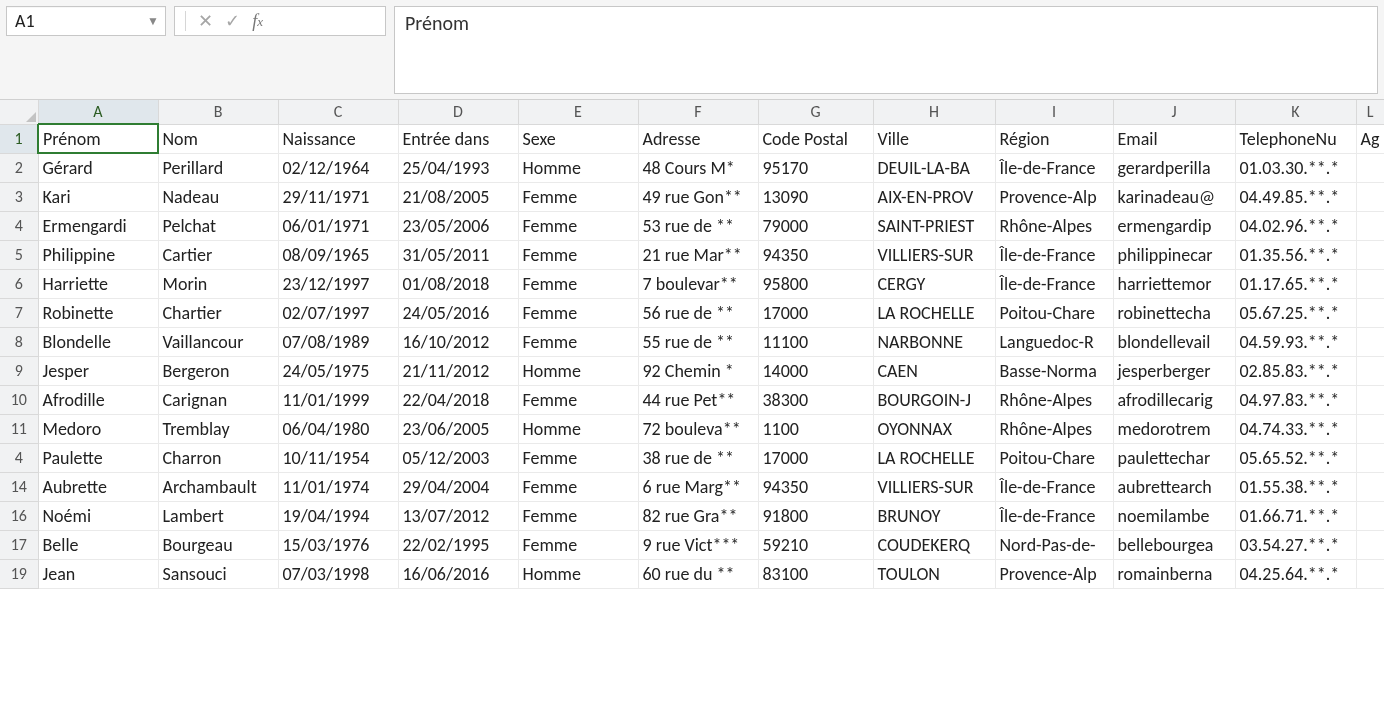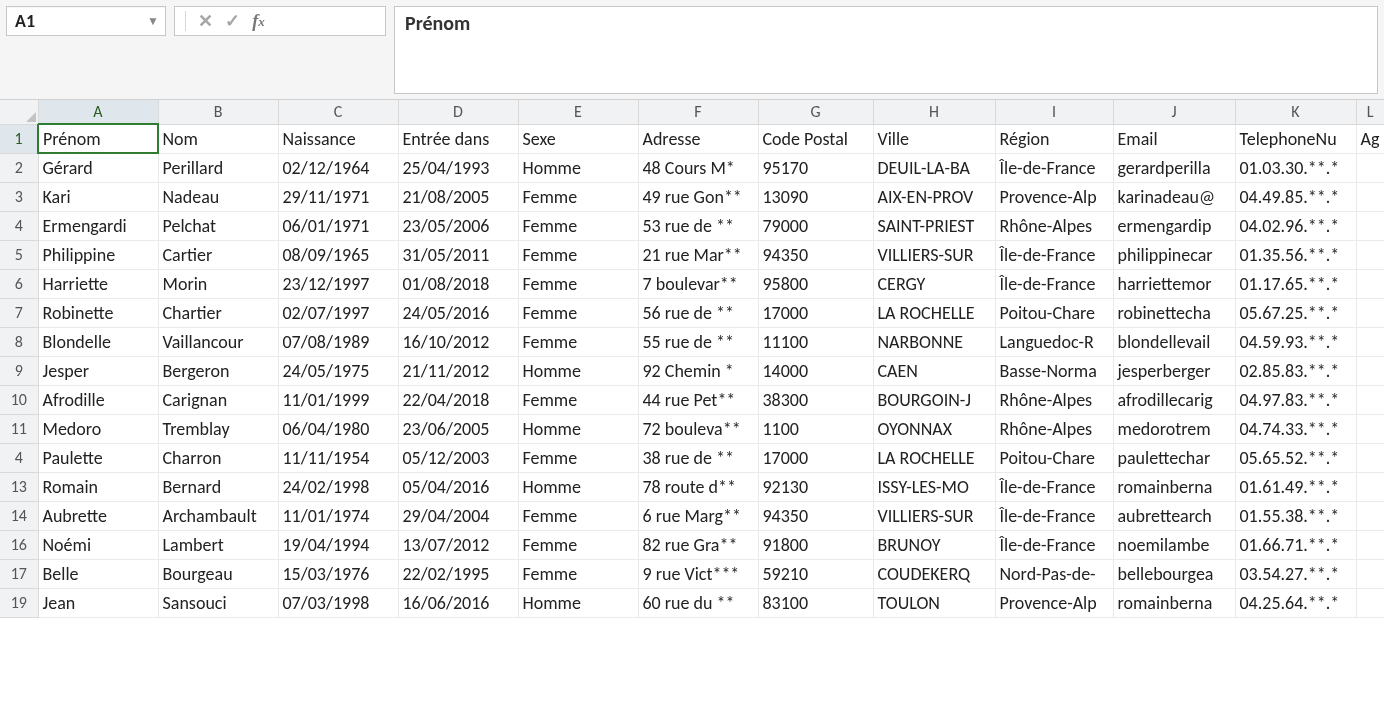--- a/index.html
+++ b/index.html
@@ -13,21 +13,20 @@
     overflow: hidden;
   }
 
   
   .formula-bar {
     display: flex;
     align-items: stretch;
     border-bottom: 1px solid #d0d0d0;
     height: 100px;
     background: #f5f5f5;
-    font-weight: bold;
   }
   .name-box-wrap {
     flex: 0 0 170px;
     padding: 6px 4px 6px 6px;
   }
   .name-box {
     height: 30px;
     width: 160px;
     background: #fff;
     border: 1px solid #c7c7c7;
@@ -408,44 +407,29 @@
         <td class="cell">OYONNAX</td>
         <td class="cell">Rhône-Alpes</td>
         <td class="cell">medorotrem</td>
         <td class="cell">04.74.33.**.*</td>
         <td class="cell"></td>
       </tr>
       <tr>
         <th class="row">4</th>
         <td class="cell">Paulette</td>
         <td class="cell">Charron</td>
-        <td class="cell right">11/11/1954</td>
+        <td class="cell right">10/11/1954</td>
         <td class="cell right">05/12/2003</td>
         <td class="cell">Femme</td>
         <td class="cell">38 rue de **</td>
         <td class="cell right">17000</td>
         <td class="cell">LA ROCHELLE</td>
         <td class="cell">Poitou-Chare</td>
         <td class="cell">paulettechar</td>
         <td class="cell">05.65.52.**.*</td>
-        <td class="cell"></td>
-      </tr>
-      <tr>
-        <th class="row">13</th>
-        <td class="cell">Romain</td>
-        <td class="cell">Bernard</td>
-        <td class="cell right">24/02/1998</td>
-        <td class="cell right">05/04/2016</td>
-        <td class="cell">Homme</td>
-        <td class="cell">78 route d**</td>
-        <td class="cell right">92130</td>
-        <td class="cell">ISSY-LES-MO</td>
-        <td class="cell">Île-de-France</td>
-        <td class="cell">romainberna</td>
-        <td class="cell">01.61.49.**.*</td>
         <td class="cell"></td>
       </tr>
       <tr>
         <th class="row">14</th>
         <td class="cell">Aubrette</td>
         <td class="cell">Archambault</td>
         <td class="cell right">11/01/1974</td>
         <td class="cell right">29/04/2004</td>
         <td class="cell">Femme</td>
         <td class="cell">6 rue Marg**</td>

